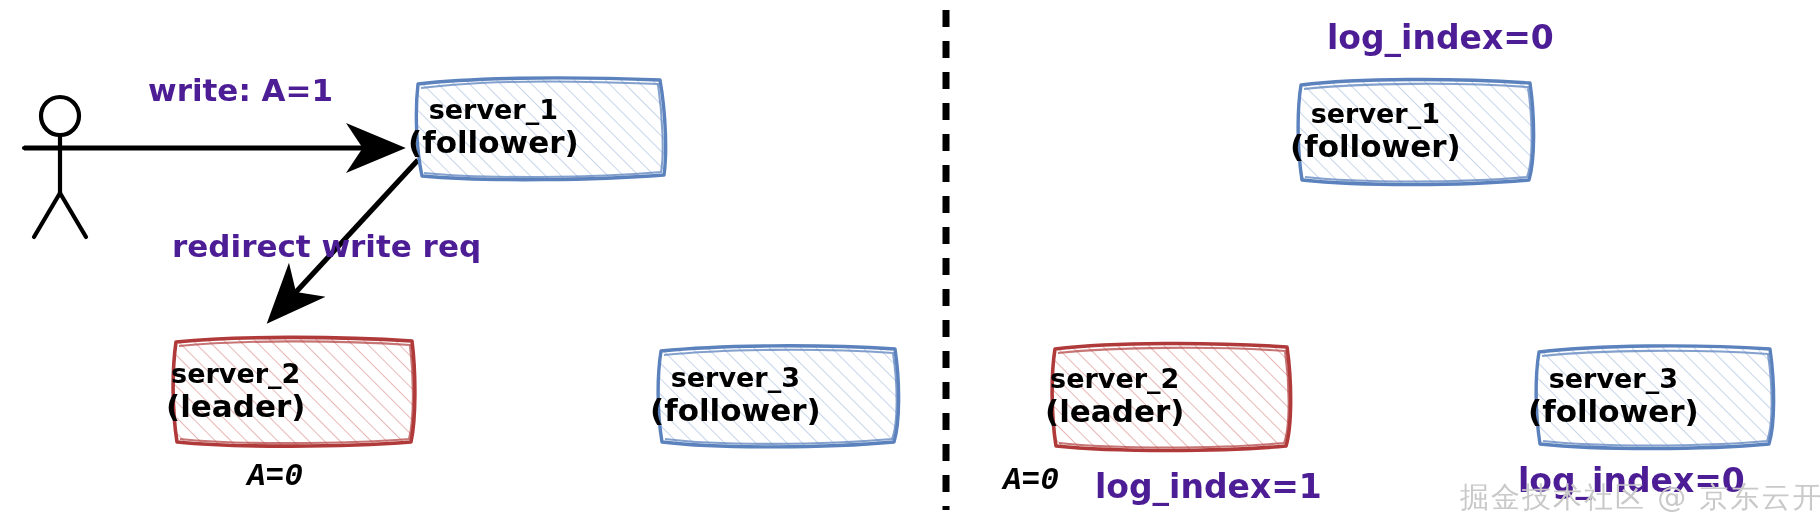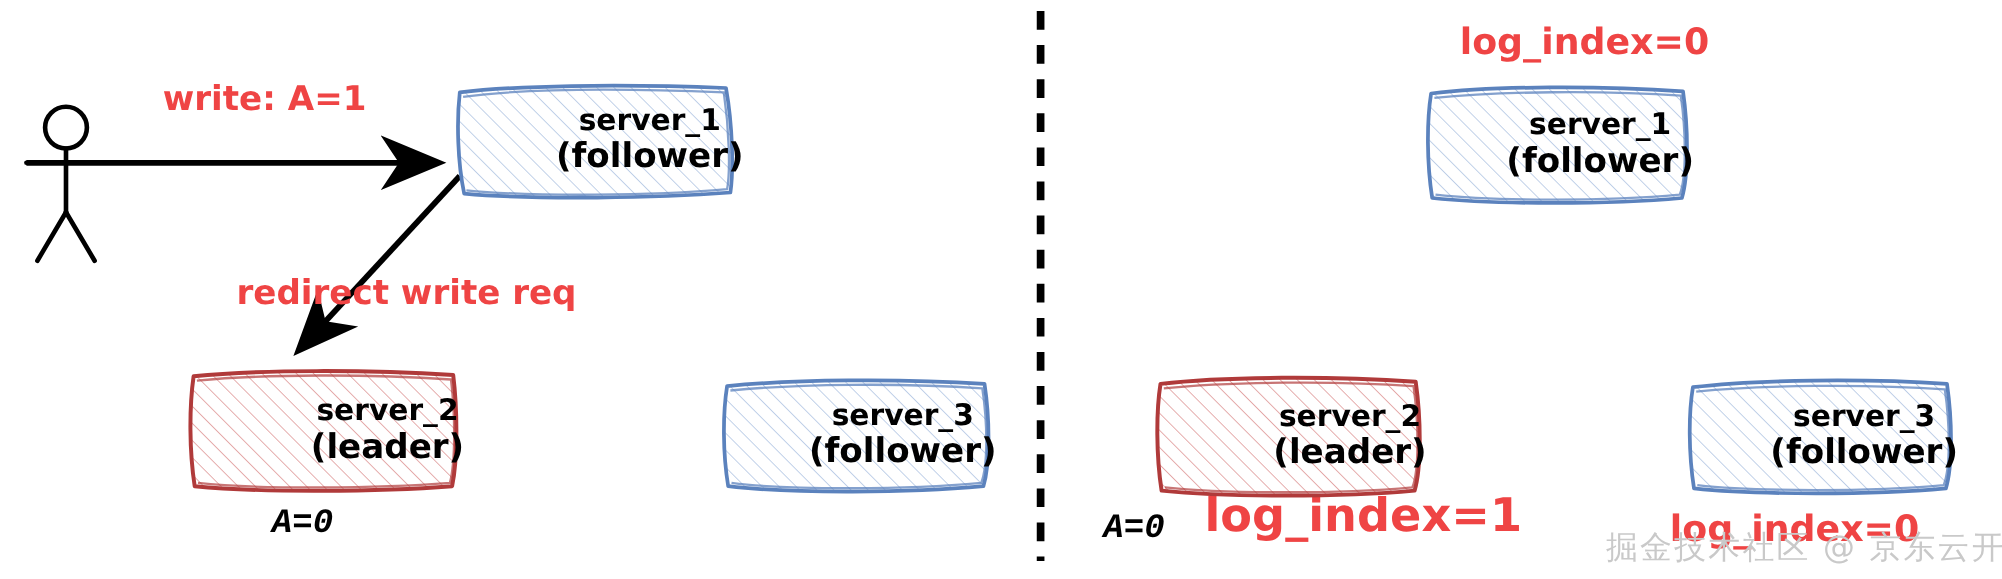--- a/index.html
+++ b/index.html
@@ -1,28 +1,28 @@
 <!DOCTYPE html>
 <html><head>
 <meta charset="utf-8">
 <style>
   html,body{margin:0;padding:0;background:#ffffff;}
   body{width:1820px;height:526px;position:relative;overflow:hidden;
        font-family:"DejaVu Sans","Liberation Sans",sans-serif;}
   #stage{position:absolute;left:0;top:0;width:1820px;height:526px;}
   .node{position:absolute;display:flex;flex-direction:column;
-        align-items:flex-end;justify-content:center;box-sizing:border-box;}
+        align-items:flex-start;justify-content:center;box-sizing:border-box;}
   .node .svgwrap{position:absolute;left:0;top:0;width:100%;height:100%;}
   .node .labels{position:relative;z-index:2;text-align:center;line-height:1.12;
         font-weight:700;color:#000;font-family:"DejaVu Sans","Liberation Sans",sans-serif;}
   .node .l1{display:block;font-size:27px;letter-spacing:0px;}
   .node .l2{display:block;font-size:31px;letter-spacing:0px;}
   .anno{position:absolute;white-space:nowrap;font-weight:700;
         font-family:"DejaVu Sans","Liberation Sans",sans-serif;}
-  .anno.red{color:#ef4444;}
+  .anno.red{color:#4c1d95;}
   .anno.black{color:#000000;font-family:Liberation Mono, monospace;}
   .watermark{position:absolute;white-space:nowrap;color:#c9c9c9;
         font-size:29px;font-weight:400;letter-spacing:2px;z-index:6;
         font-family:"DejaVu Sans","Liberation Sans",sans-serif;}
   svg{overflow:visible;}
 </style>
 </head>
 <body>
 
 <div id="stage">
@@ -54,21 +54,21 @@
   <svg style="position:absolute;left:20px;top:120px;width:400px;height:60px" viewBox="0 0 400 60">
     <line x1="4" y1="28" x2="378" y2="28" stroke="#000" stroke-width="5.2" marker-end="url(#arrowBlack)"></line>
   </svg>
 
   <svg style="position:absolute;left:240px;top:150px;width:200px;height:190px" viewBox="0 0 200 190">
     <line x1="178" y1="10" x2="32" y2="168" stroke="#000" stroke-width="5.2" marker-end="url(#arrowBlack)"></line>
   </svg>
 
   <div class="anno red" style="left:148px;top:72px;font-size:31px;">write: A=1</div>
 
-  <div class="anno red" style="left:172px;top:248px;font-size:31px;margin-left:43px;">redirect write req</div>
+  <div class="anno red" style="left:172px;top:228px;font-size:31px;">redirect write req</div>
 
   <div class="anno black" style="left:247px;top:459px;font-size:31px;font-style:italic;">A=0</div>
 
   <div class="node" style="left:408px;top:70px;width:268px;height:115px">
     <svg class="svgwrap" viewBox="0 0 268 115" preserveAspectRatio="none">
       <path d="M10,14 C60,8 150,6 252,10 C258,44 259,84 256,105 C190,110 80,112 14,106 C8,78 7,40 10,14 Z" fill="url(#hatchBlue)" stroke="none"></path>
       <path d="M10,14 C60,8 150,6 252,10 C258,44 259,84 256,105 C190,110 80,112 14,106 C8,78 7,40 10,14 Z" fill="none" stroke="#5b82bd" stroke-width="3.4" stroke-linejoin="round"></path>
       <path d="M13,18 C66,11 154,10 250,14 C255,48 256,86 253,102 C186,108 78,109 16,103" fill="none" stroke="#5b82bd" stroke-width="2.1" opacity=".75"></path>
     </svg>
     <div class="labels">
@@ -102,21 +102,21 @@
   </div>
 
   <svg style="position:absolute;left:938px;top:10px;width:16px;height:500px" viewBox="0 0 16 500">
     <line x1="8" y1="0" x2="8" y2="500" stroke="#000" stroke-width="7" stroke-dasharray="17 14" stroke-linecap="butt"></line>
   </svg>
 
   <div class="anno red" style="left:1327px;top:18px;font-size:33px;">log_index=0</div>
 
   <div class="anno black" style="left:1003px;top:463px;font-size:31px;font-style:italic;">A=0</div>
 
-  <div class="anno red" style="left:1095px;top:444px;font-size:42px;">log_index=1</div>
+  <div class="anno red" style="left:1095px;top:467px;font-size:33px;">log_index=1</div>
 
   <div class="anno red" style="left:1518px;top:461px;font-size:33px;">log_index=0</div>
 
   <div class="node" style="left:1290px;top:72px;width:250px;height:118px">
     <svg class="svgwrap" viewBox="0 0 250 118" preserveAspectRatio="none">
       <path d="M11,13 C68,6 165,6 240,11 C245,46 245,88 239,108 C174,114 68,114 12,108 C7,76 7,38 11,13 Z" fill="url(#hatchBlue)" stroke="none"></path>
       <path d="M11,13 C68,6 165,6 240,11 C245,46 245,88 239,108 C174,114 68,114 12,108 C7,76 7,38 11,13 Z" fill="none" stroke="#5b82bd" stroke-width="3.4" stroke-linejoin="round"></path>
       <path d="M14,17 C72,11 168,10 238,15 C243,50 243,90 237,105 C172,111 68,111 15,105" fill="none" stroke="#5b82bd" stroke-width="2.1" opacity=".75"></path>
     </svg>
     <div class="labels">

